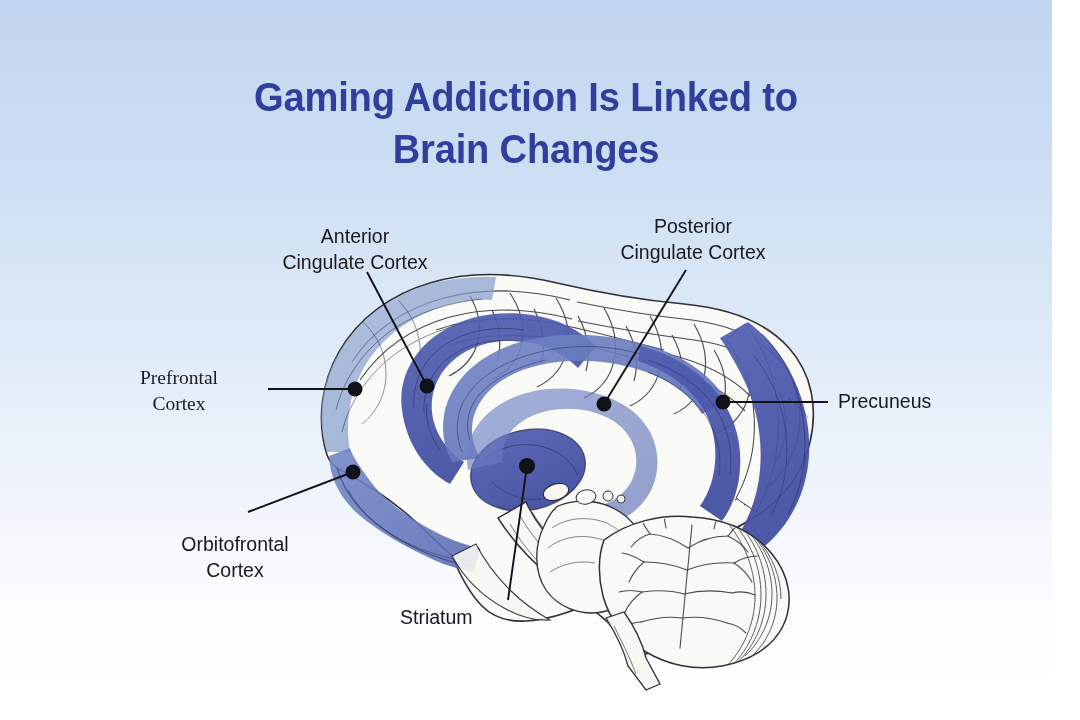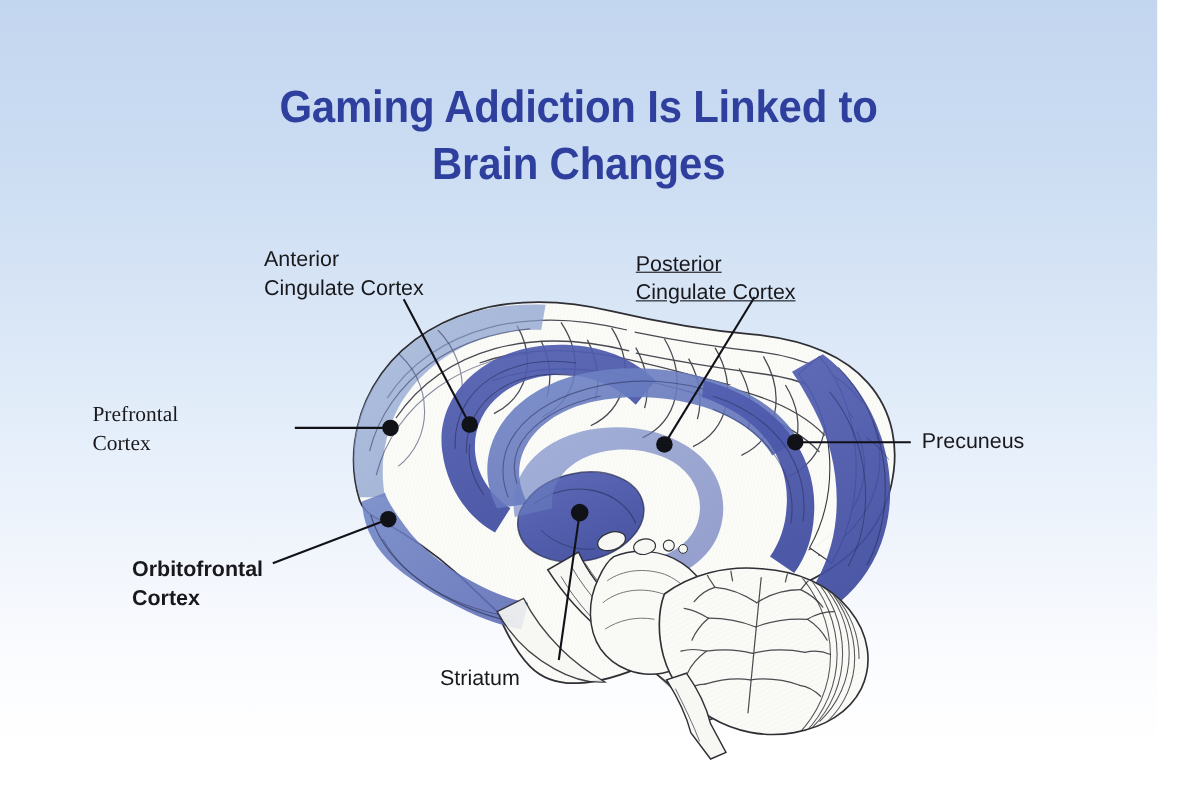--- a/index.html
+++ b/index.html
@@ -41,27 +41,27 @@
   }
   
   .label {
     position:absolute;
     color:#19191d;
     font-size:19.5px;
     line-height:1.32;
     white-space:pre-line;
     user-select:none;
   }
-  .label.c { }
+  .label.c { text-align:center; }
   .label.l { text-align:left; }
 
   #lbl-acc   { left:240px; top:224px; width:230px; }
-  #lbl-pcc   { left:578px; top:228px; width:230px;text-decoration:underline; }
+  #lbl-pcc   { left:578px; top:214px; width:230px; }
   #lbl-pfc   { left:84px;  top:365px; width:190px;font-family:Liberation Serif, serif; }
-  #lbl-ofc   { left:120px; top:506px; width:230px;font-weight:bold; }
+  #lbl-ofc   { left:120px; top:532px; width:230px; }
   #lbl-str   { left:400px; top:605px; width:170px; text-align:left;}
   #lbl-prec  { left:838px; top:389px; width:180px; text-align:left;}
 
   
   #logo {
     position:absolute;
     right:52px; bottom:30px;
     color:#9bc4cf;
     font-family:"Liberation Serif", serif;
     font-size:27px;

